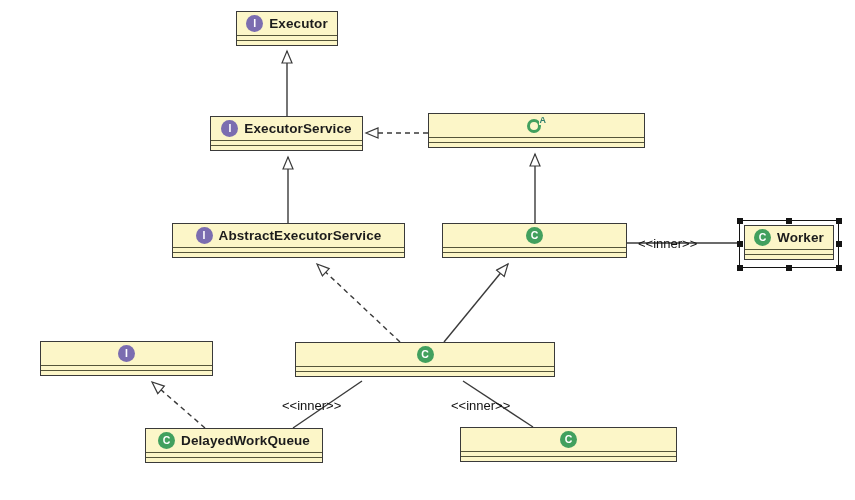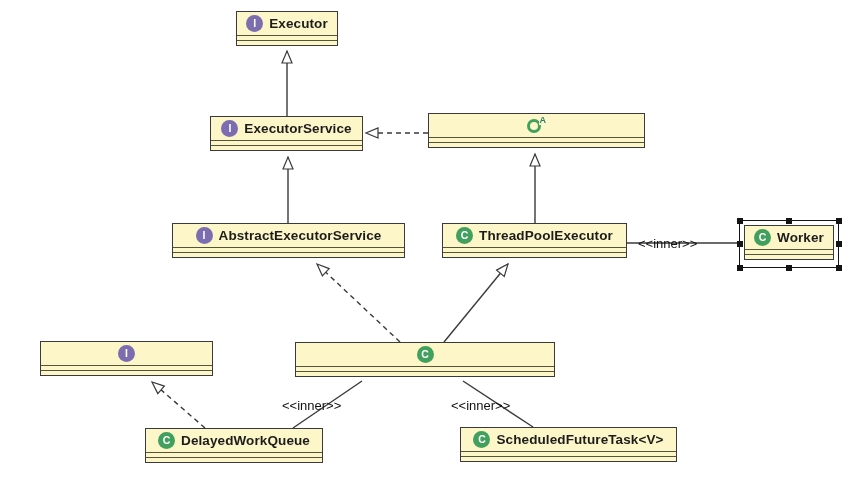--- a/index.html
+++ b/index.html
@@ -127,21 +127,20 @@
       <span class="icon icon-iface">I</span>
       <span class="uml-label">AbstractExecutorService</span>
     </div>
     <div class="compartment"></div>
     <div class="compartment"></div>
   </div>
 
   <div class="uml-node" style="left:442px; top:223px; width:185px;">
     <div class="uml-title">
       <span class="icon icon-class">C</span>
-      <span class="uml-label">ThreadPoolExecutor</span>
     </div>
     <div class="compartment"></div>
     <div class="compartment"></div>
   </div>
 
   <div class="sel-frame">
     <div class="handle h-tl"></div>
     <div class="handle h-tc"></div>
     <div class="handle h-tr"></div>
     <div class="handle h-ml"></div>
@@ -180,21 +179,20 @@
       <span class="icon icon-class">C</span>
       <span class="uml-label">DelayedWorkQueue</span>
     </div>
     <div class="compartment"></div>
     <div class="compartment"></div>
   </div>
 
   <div class="uml-node" style="left:460px; top:427px; width:217px;">
     <div class="uml-title">
       <span class="icon icon-class">C</span>
-      <span class="uml-label">ScheduledFutureTask&lt;V&gt;</span>
     </div>
     <div class="compartment"></div>
     <div class="compartment"></div>
   </div>
 
   <div class="edge-label" style="left:638px; top:236px;">&lt;&lt;inner&gt;&gt;</div>
   <div class="edge-label" style="left:282px; top:398px;">&lt;&lt;inner&gt;&gt;</div>
   <div class="edge-label" style="left:451px; top:398px;">&lt;&lt;inner&gt;&gt;</div>
 
 </div>

